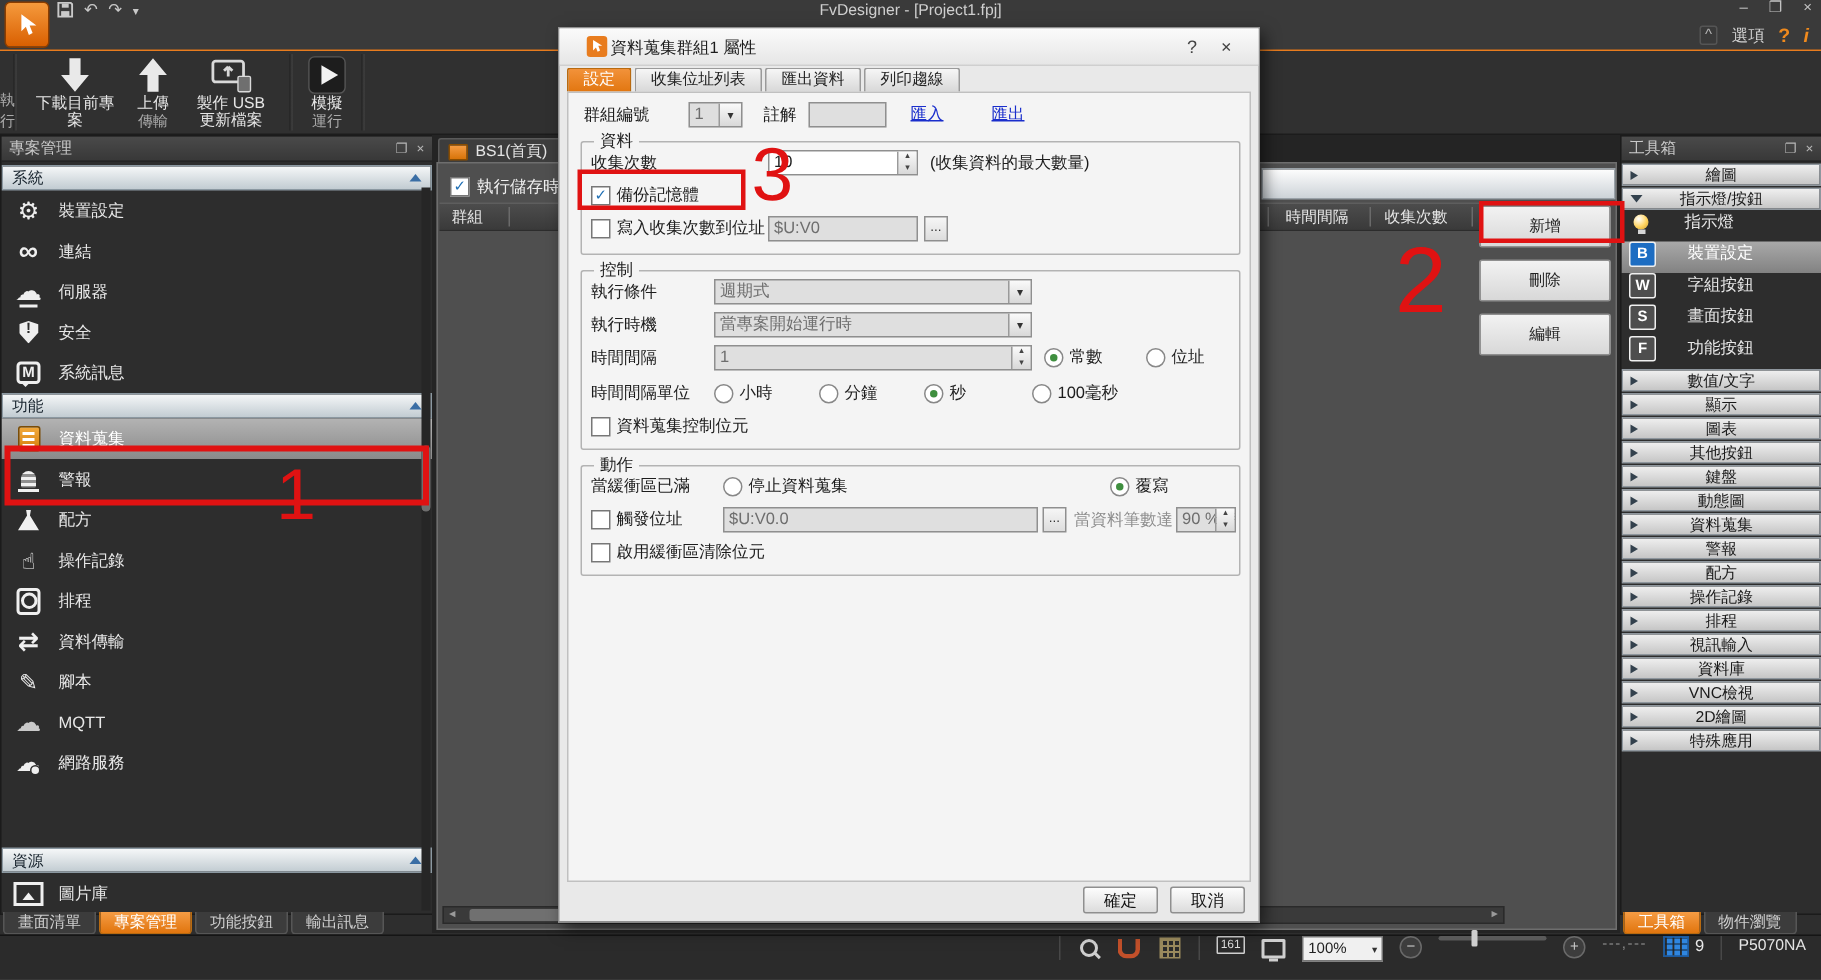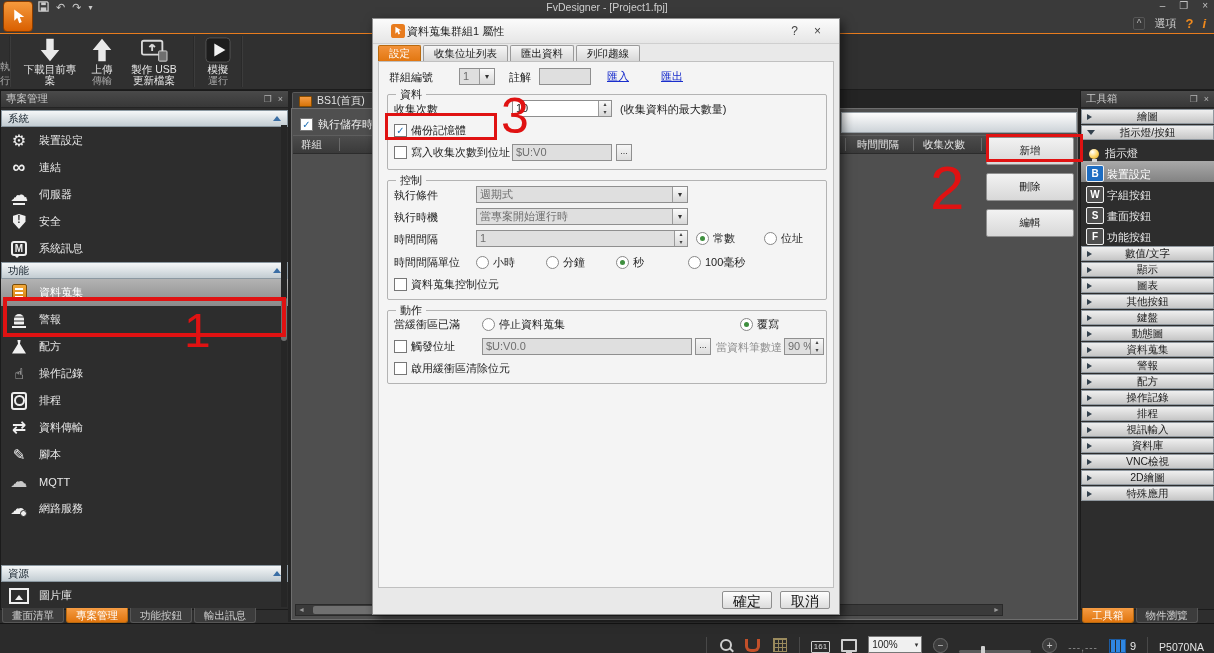--- a/index.html
+++ b/index.html
@@ -145,40 +145,40 @@
   .cb{width:11px;height:11px;background:#fff;border:1px solid #777;display:inline-flex;align-items:center;
       justify-content:center;flex:none;box-sizing:content-box}
   .cb.on::before{content:"✓";color:#1f6fb4;font-size:10px;font-weight:bold;line-height:10px}
   .radio{width:11px;height:11px;border-radius:50%;background:#fff;border:1px solid #888;display:inline-flex;
          align-items:center;justify-content:center;flex:none}
   .radio.on::before{content:"";width:5px;height:5px;border-radius:50%;background:#3f8f3f}
   .cbwrap,.rwrap{position:absolute;display:flex;align-items:center;gap:4px;color:#1c1c1c;line-height:13px;white-space:nowrap}
   .link{position:absolute;color:#1a2ecc;text-decoration:underline;line-height:17px}
   .dlg-btns{position:absolute;bottom:5px;right:9px;display:flex;gap:8px}
   .dbtn2{width:50px;height:18px;background:linear-gradient(#fdfdfd,#dcdcdc);border:1px solid #8f8f8f;
-         border-radius:2px;font-size:14px;color:#111;font-family:Liberation Serif, serif}
+         border-radius:2px;font-size:11px;color:#111;font-family:Liberation Serif, serif}
   
   .tb-bar{height:13px;flex:none;background:linear-gradient(#efefef,#c6c6c6);border:1px solid #8f979e;
           display:flex;align-items:center;justify-content:center;color:#1a1a1a;font-size:10.5px;position:relative;margin-top:1px}
   .tb-bar::before{content:"";position:absolute;left:5px;width:0;height:0;border-top:3.5px solid transparent;
           border-bottom:3.5px solid transparent;border-left:5px solid #33414d}
   .tb-bar.exp::before{border-left:4px solid transparent;border-right:4px solid transparent;
           border-top:5px solid #33414d;border-bottom:none}
-  .tb-item{height:21px;display:flex;align-items:flex-end;gap:3px;padding-left:5px;color:#e8e8e8;flex:none}
+  .tb-item{height:21px;display:flex;align-items:flex-start;gap:21px;padding-left:5px;color:#e8e8e8;flex:none}
   .tb-item.sel{background:linear-gradient(#a9a9a9,#828282);color:#fff}
   .tbic{width:16px;height:15px;border:1px solid #f0f0f0;background:#4e4e4e;color:#fff;font-weight:bold;
         font-size:10px;display:flex;align-items:center;justify-content:center;border-radius:2px;position:relative;flex:none}
   [data-name="bit-button-icon"]{background:#1d6dc2}
   [data-name="indicator-lamp-icon"]{border:none;background:transparent}
   [data-name="indicator-lamp-icon"]::before{content:"";width:10px;height:10px;border-radius:50%;
         background:radial-gradient(circle at 35% 30%,#fff,#ffd35e 55%,#c89a2e)}
   [data-name="indicator-lamp-icon"]::after{content:"";position:absolute;bottom:-1px;width:5px;height:3px;background:#d6d6d6}
   
   .statusbar{position:absolute;left:0;right:0;bottom:0;height:30px;background:#2b2b2b;border-top:1px solid #151515;
-             display:flex;align-items:flex-end;gap:11px;padding:0 10px;box-sizing:border-box}
+             display:flex;align-items:flex-start;gap:11px;padding:0 10px;box-sizing:border-box}
   .sb-spacer{flex:1}
   .sb-sep{width:1px;height:16px;background:#484848}
   .sbi{display:flex;align-items:center;justify-content:center;position:relative;width:16px;height:16px}
   .mag{width:8px;height:8px;border:2px solid #cfcfcf;border-radius:50%;position:relative}
   .mag::after{content:"";position:absolute;width:5px;height:2px;background:#cfcfcf;bottom:-2px;right:-4px;transform:rotate(45deg)}
   .magnet{width:9px;height:10px;border:3px solid #c2502a;border-top:none;border-radius:0 0 6px 6px}
   .grid9{width:12px;height:12px;background-image:linear-gradient(#9a8a5d 1.5px,transparent 1.5px),
          linear-gradient(90deg,#9a8a5d 1.5px,transparent 1.5px);background-size:4px 4px;border:1px solid #9a8a5d}
   .sb-badge{border:1px solid #cfcfcf;color:#ddd;font-size:8px;padding:1px 2px;line-height:8px;border-radius:1px}
   .monitor{width:13px;height:9px;border:2px solid #cfcfcf;border-radius:1px;position:relative}

